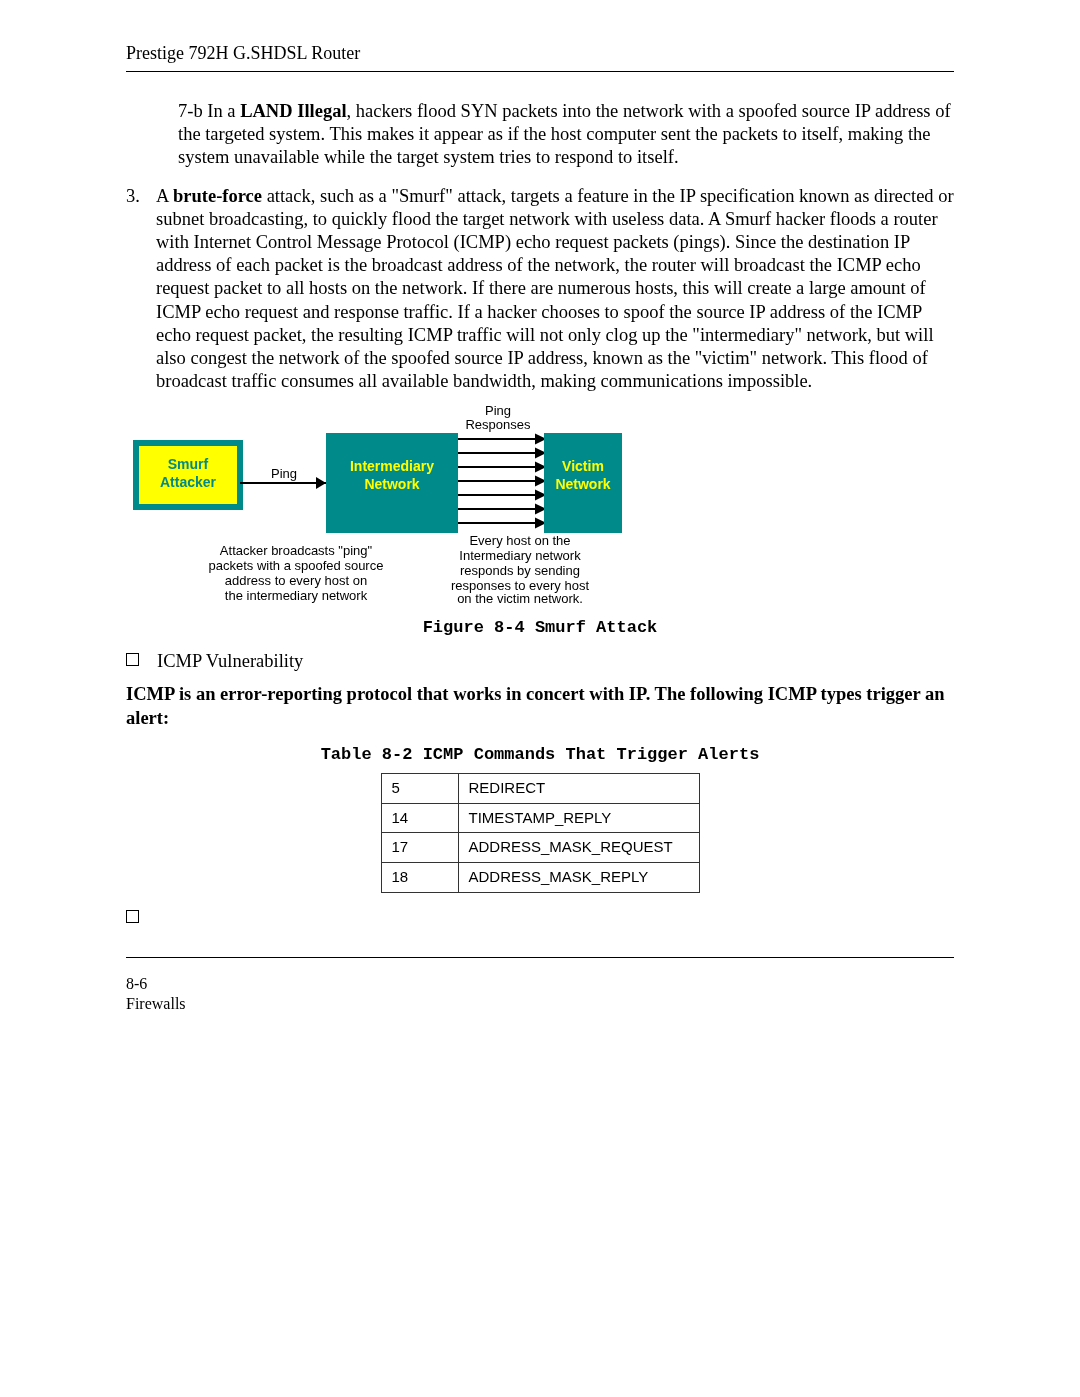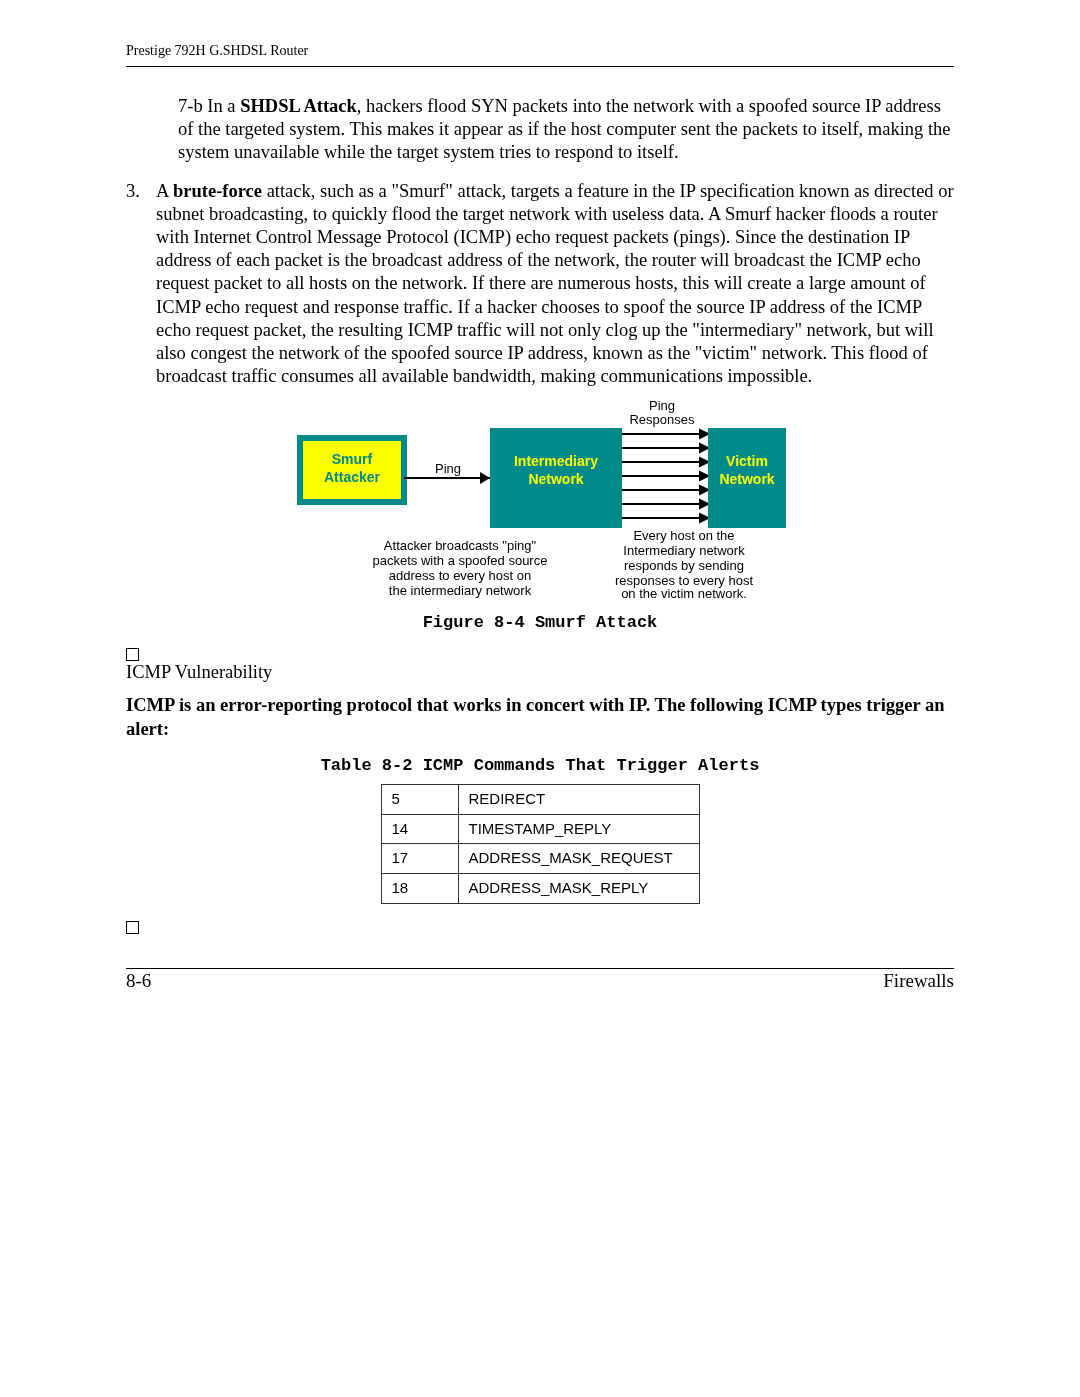--- a/index.html
+++ b/index.html
@@ -12,21 +12,21 @@
     line-height: 1.25;
   }
   .page {
     width: 1080px;
     min-height: 1397px;
     box-sizing: border-box;
     padding: 42px 126px 0 126px;
   }
   .running-header {
     font-family: "Times New Roman", serif;
-    font-size: 14px;
+    font-size: 18px;
     padding-bottom: 6px;
     border-bottom: 1.5px solid #000;
     margin-bottom: 28px;
   }
   .para-2b {
     margin: 0 0 16px 52px;
     text-align: left;
   }
   .item3-row {
     display: flex;
@@ -38,36 +38,34 @@
     flex: 0 0 30px;
     text-align: left;
   }
   .item3-text {
     flex: 1 1 auto;
     font-family: Liberation Serif, serif;
   }
   .bold { font-weight: bold; }
   .figure-wrap {
     display: flex;
-    justify-content: center;
     margin: 8px 0 4px 0;
   }
   .figure-caption, .table-caption {
     text-align: center;
     font-family: Liberation Mono, monospace;
     font-size: 17px;
     font-weight: bold;
     margin-top: 14px;
     margin-bottom: 8px;
   }
   .bullet-row {
     display: flex;
     align-items: flex-start;
     margin: 12px 0 10px 0;
-    flex-direction: column;
   }
   .bullet-sq {
     width: 11px;
     height: 11px;
     border: 1.4px solid #000;
     margin: 3px 18px 0 0;
     flex: 0 0 auto;
   }
   .body-line { margin: 6px 0 12px 0; font-weight: bold; }
   .icmp-table {
@@ -79,36 +77,37 @@
     padding: 5px 10px;
     font-family: Arial, Helvetica, sans-serif;
     font-size: 15px;
     white-space: nowrap;
   }
   .icmp-table td.code { width: 56px; }
   .icmp-table td.name { width: 220px; }
   .footer-bar {
     margin-top: 34px;
     border-top: 1.5px solid #000;
-    padding-top: 0;
+    padding-top: 16px;
     display: flex;
     justify-content: space-between;
     font-family: "Times New Roman", serif;
-    font-size: 19px;
+    font-size: 16px;
+    flex-direction: column;
   }
 </style>
 </head>
 <body>
 
 <div class="page">
 
   <div class="running-header">Prestige 792H G.SHDSL Router</div>
 
   <div class="para-2b">
-    <span>7-b  In a </span><span class="bold">SHDSL Attack</span><span>, hackers flood SYN packets into the network with a spoofed source IP address of the targeted system. This makes it appear as if the host computer sent the packets to itself, making the system unavailable while the target system tries to respond to itself.</span>
+    <span>7-b  In a </span><span class="bold">LAND Illegal</span><span>, hackers flood SYN packets into the network with a spoofed source IP address of the targeted system. This makes it appear as if the host computer sent the packets to itself, making the system unavailable while the target system tries to respond to itself.</span>
   </div>
 
   <div class="item3-row">
     <div class="item3-num">3.</div>
     <div class="item3-text">
       <span>A </span><span class="bold">brute-force</span><span> attack, such as a "Smurf" attack, targets a feature in the IP specification known as directed or subnet broadcasting, to quickly flood the target network with useless data. A Smurf hacker floods a router with Internet Control Message Protocol (ICMP) echo request packets (pings). Since the destination IP address of each packet is the broadcast address of the network, the router will broadcast the ICMP echo request packet to all hosts on the network. If there are numerous hosts, this will create a large amount of ICMP echo request and response traffic. If a hacker chooses to spoof the source IP address of the ICMP echo request packet, the resulting ICMP traffic will not only clog up the "intermediary" network, but will also congest the network of the spoofed source IP address, known as the "victim" network. This flood of broadcast traffic consumes all available bandwidth, making communications impossible.</span>
     </div>
   </div>
 
   <div class="figure-wrap">

